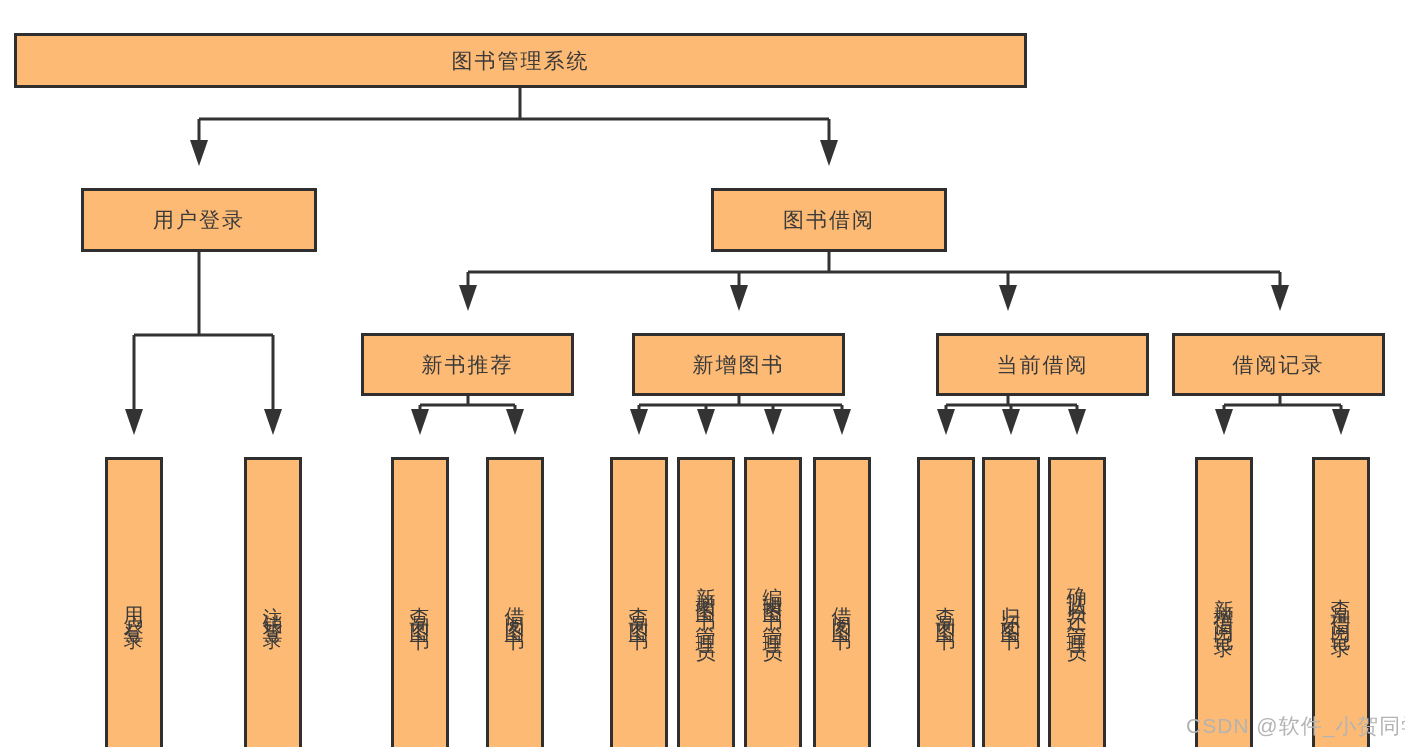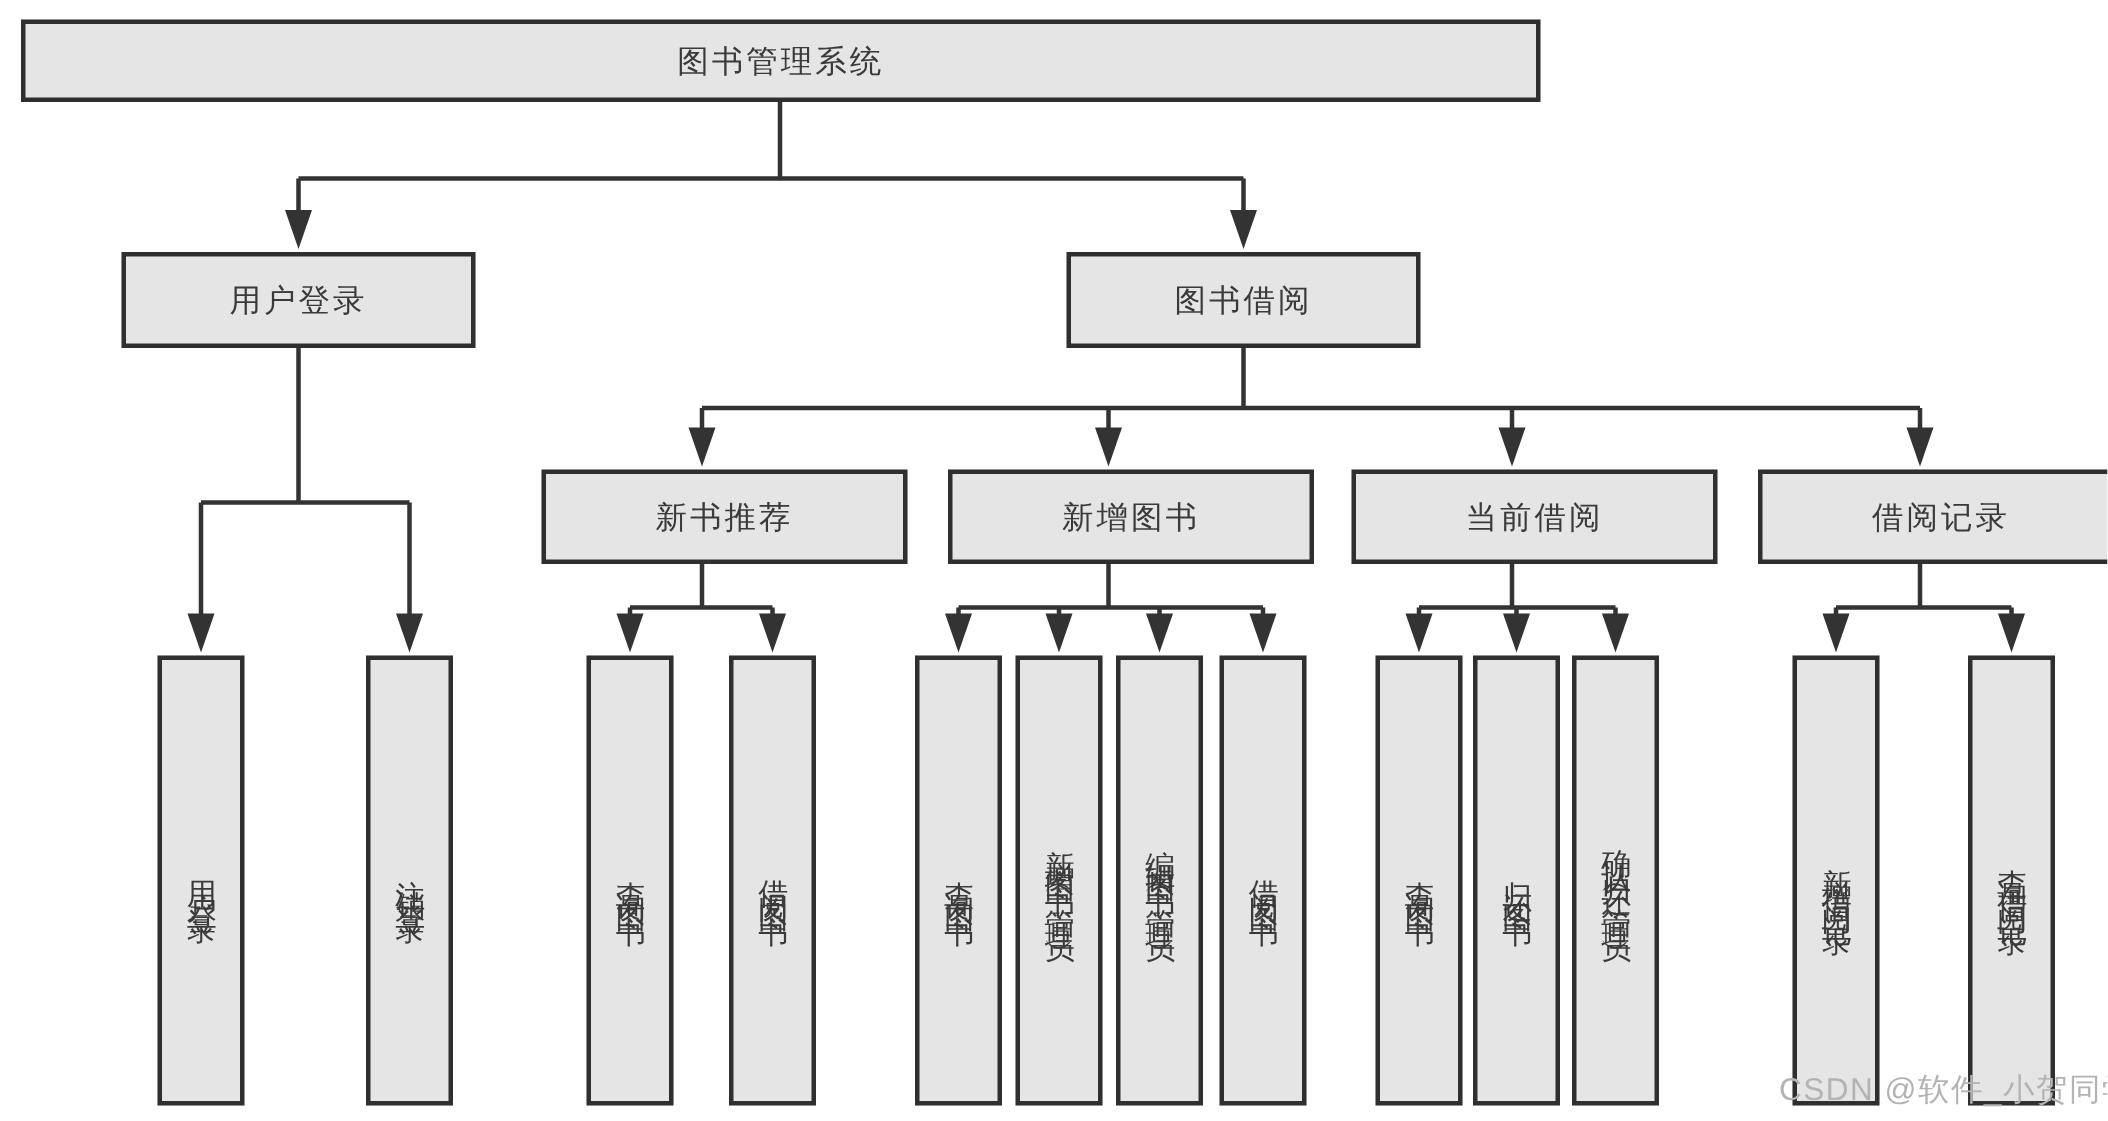--- a/index.html
+++ b/index.html
@@ -13,36 +13,37 @@
   }
   #connectors {
     position: absolute;
     left: 0; top: 0;
     width: 1405px; height: 747px;
     z-index: 1;
   }
   .box {
     position: absolute;
     box-sizing: border-box;
-    background: #e5e5e5;
+    background: #fdba74;
     border: 3px solid #2f2f2f;
     display: flex;
     align-items: center;
     justify-content: center;
     color: #3a3a3a;
     z-index: 2;
+    margin-top: 20px;
   }
   .box-h {
     font-size: 21px;
     letter-spacing: 2px;
     white-space: nowrap;
   }
   .box-root  { left: 14px;  top: 13px;  width: 1013px; height: 55px; }
   .box-l2    { top: 168px; height: 64px; width: 236px; }
-  .box-l3    { top: 313px; height: 63px; width: 244px; }
+  .box-l3    { top: 313px; height: 63px; width: 213px; }
   .box-leaf {
     top: 437px;
     width: 58px;
     height: 300px;
     writing-mode: vertical-rl;
     font-size: 20px;
     letter-spacing: 8px;
     line-height: 1;
   }
   #watermark {
@@ -104,21 +105,21 @@
     </g>
   </svg>
 
   <div class="box box-root box-h">图书管理系统</div>
 
   <div class="box box-l2 box-h" style="left:81px;">用户登录</div>
   <div class="box box-l2 box-h" style="left:711px;">图书借阅</div>
 
   <div class="box box-l3 box-h" style="left:361px;">新书推荐</div>
   <div class="box box-l3 box-h" style="left:632px;">新增图书</div>
-  <div class="box box-l3 box-h" style="left:901px;">当前借阅</div>
+  <div class="box box-l3 box-h" style="left:936px;">当前借阅</div>
   <div class="box box-l3 box-h" style="left:1172px;">借阅记录</div>
 
   <div class="box box-leaf" style="left:105px;">用户登录</div>
   <div class="box box-leaf" style="left:244px;">注销登录</div>
 
   <div class="box box-leaf" style="left:391px;">查询图书</div>
   <div class="box box-leaf" style="left:486px;">借阅图书</div>
 
   <div class="box box-leaf" style="left:610px;">查询图书</div>
   <div class="box box-leaf" style="left:677px;">新增图书（管理员）</div>

